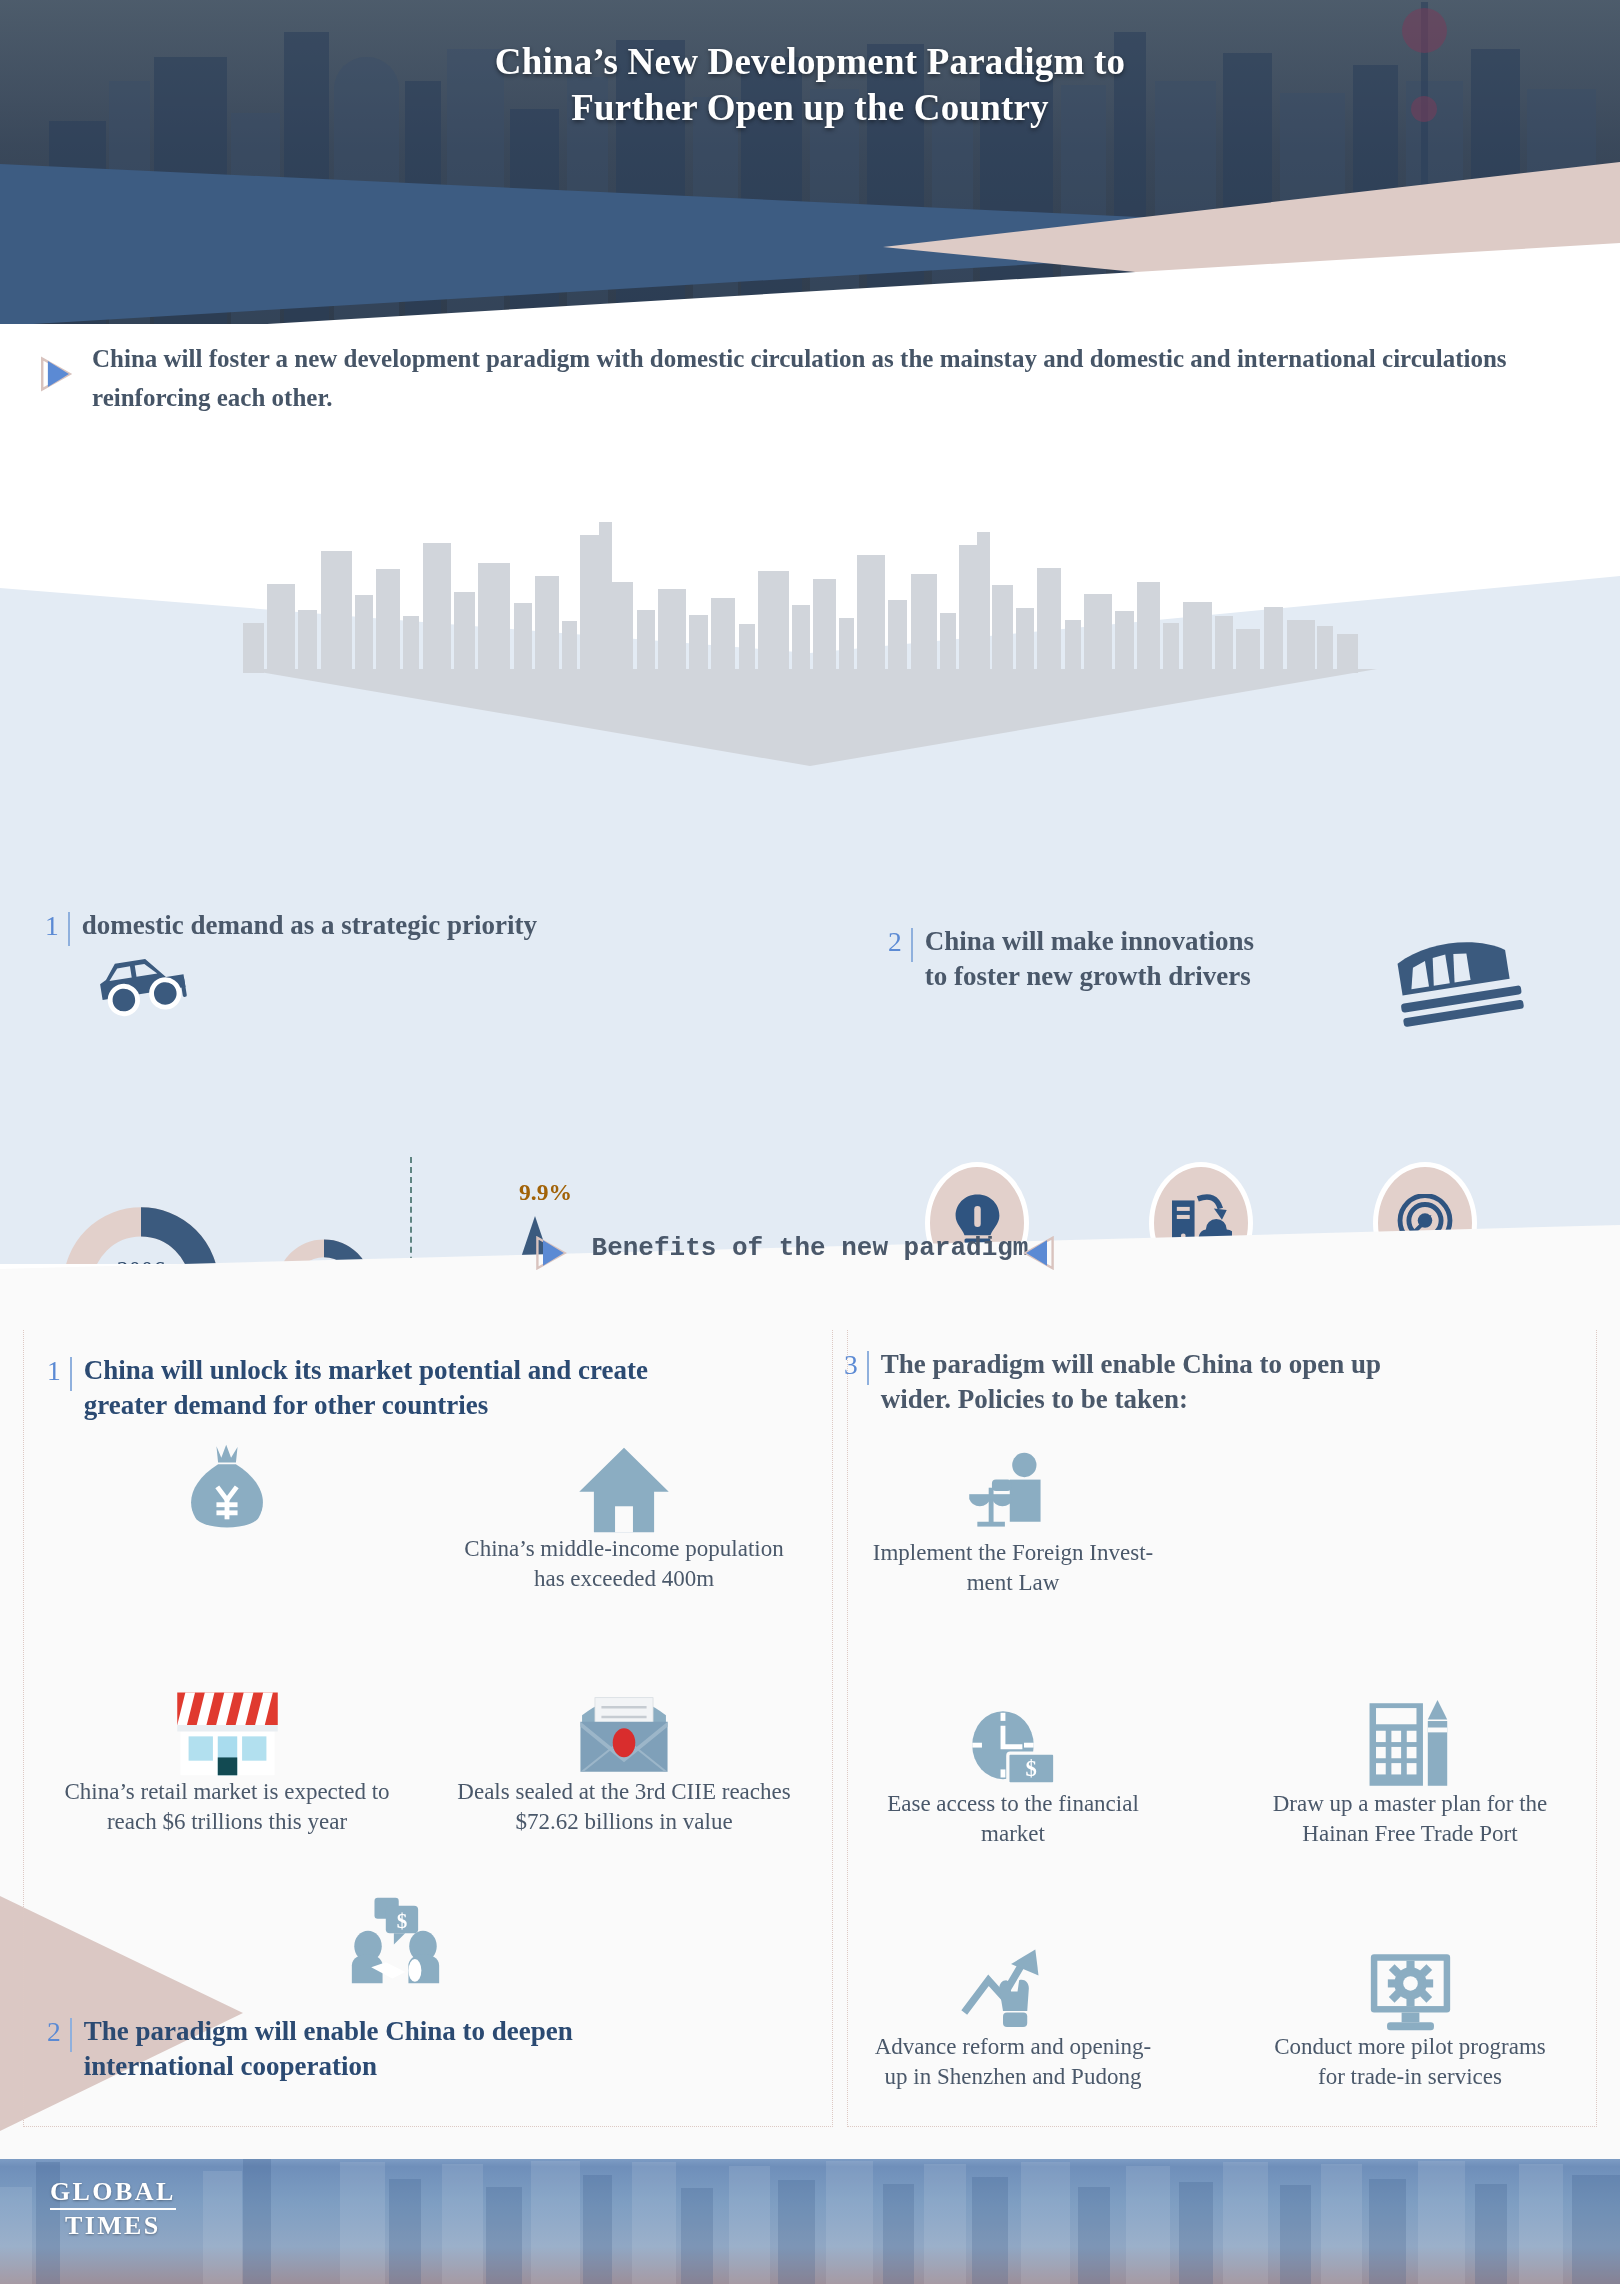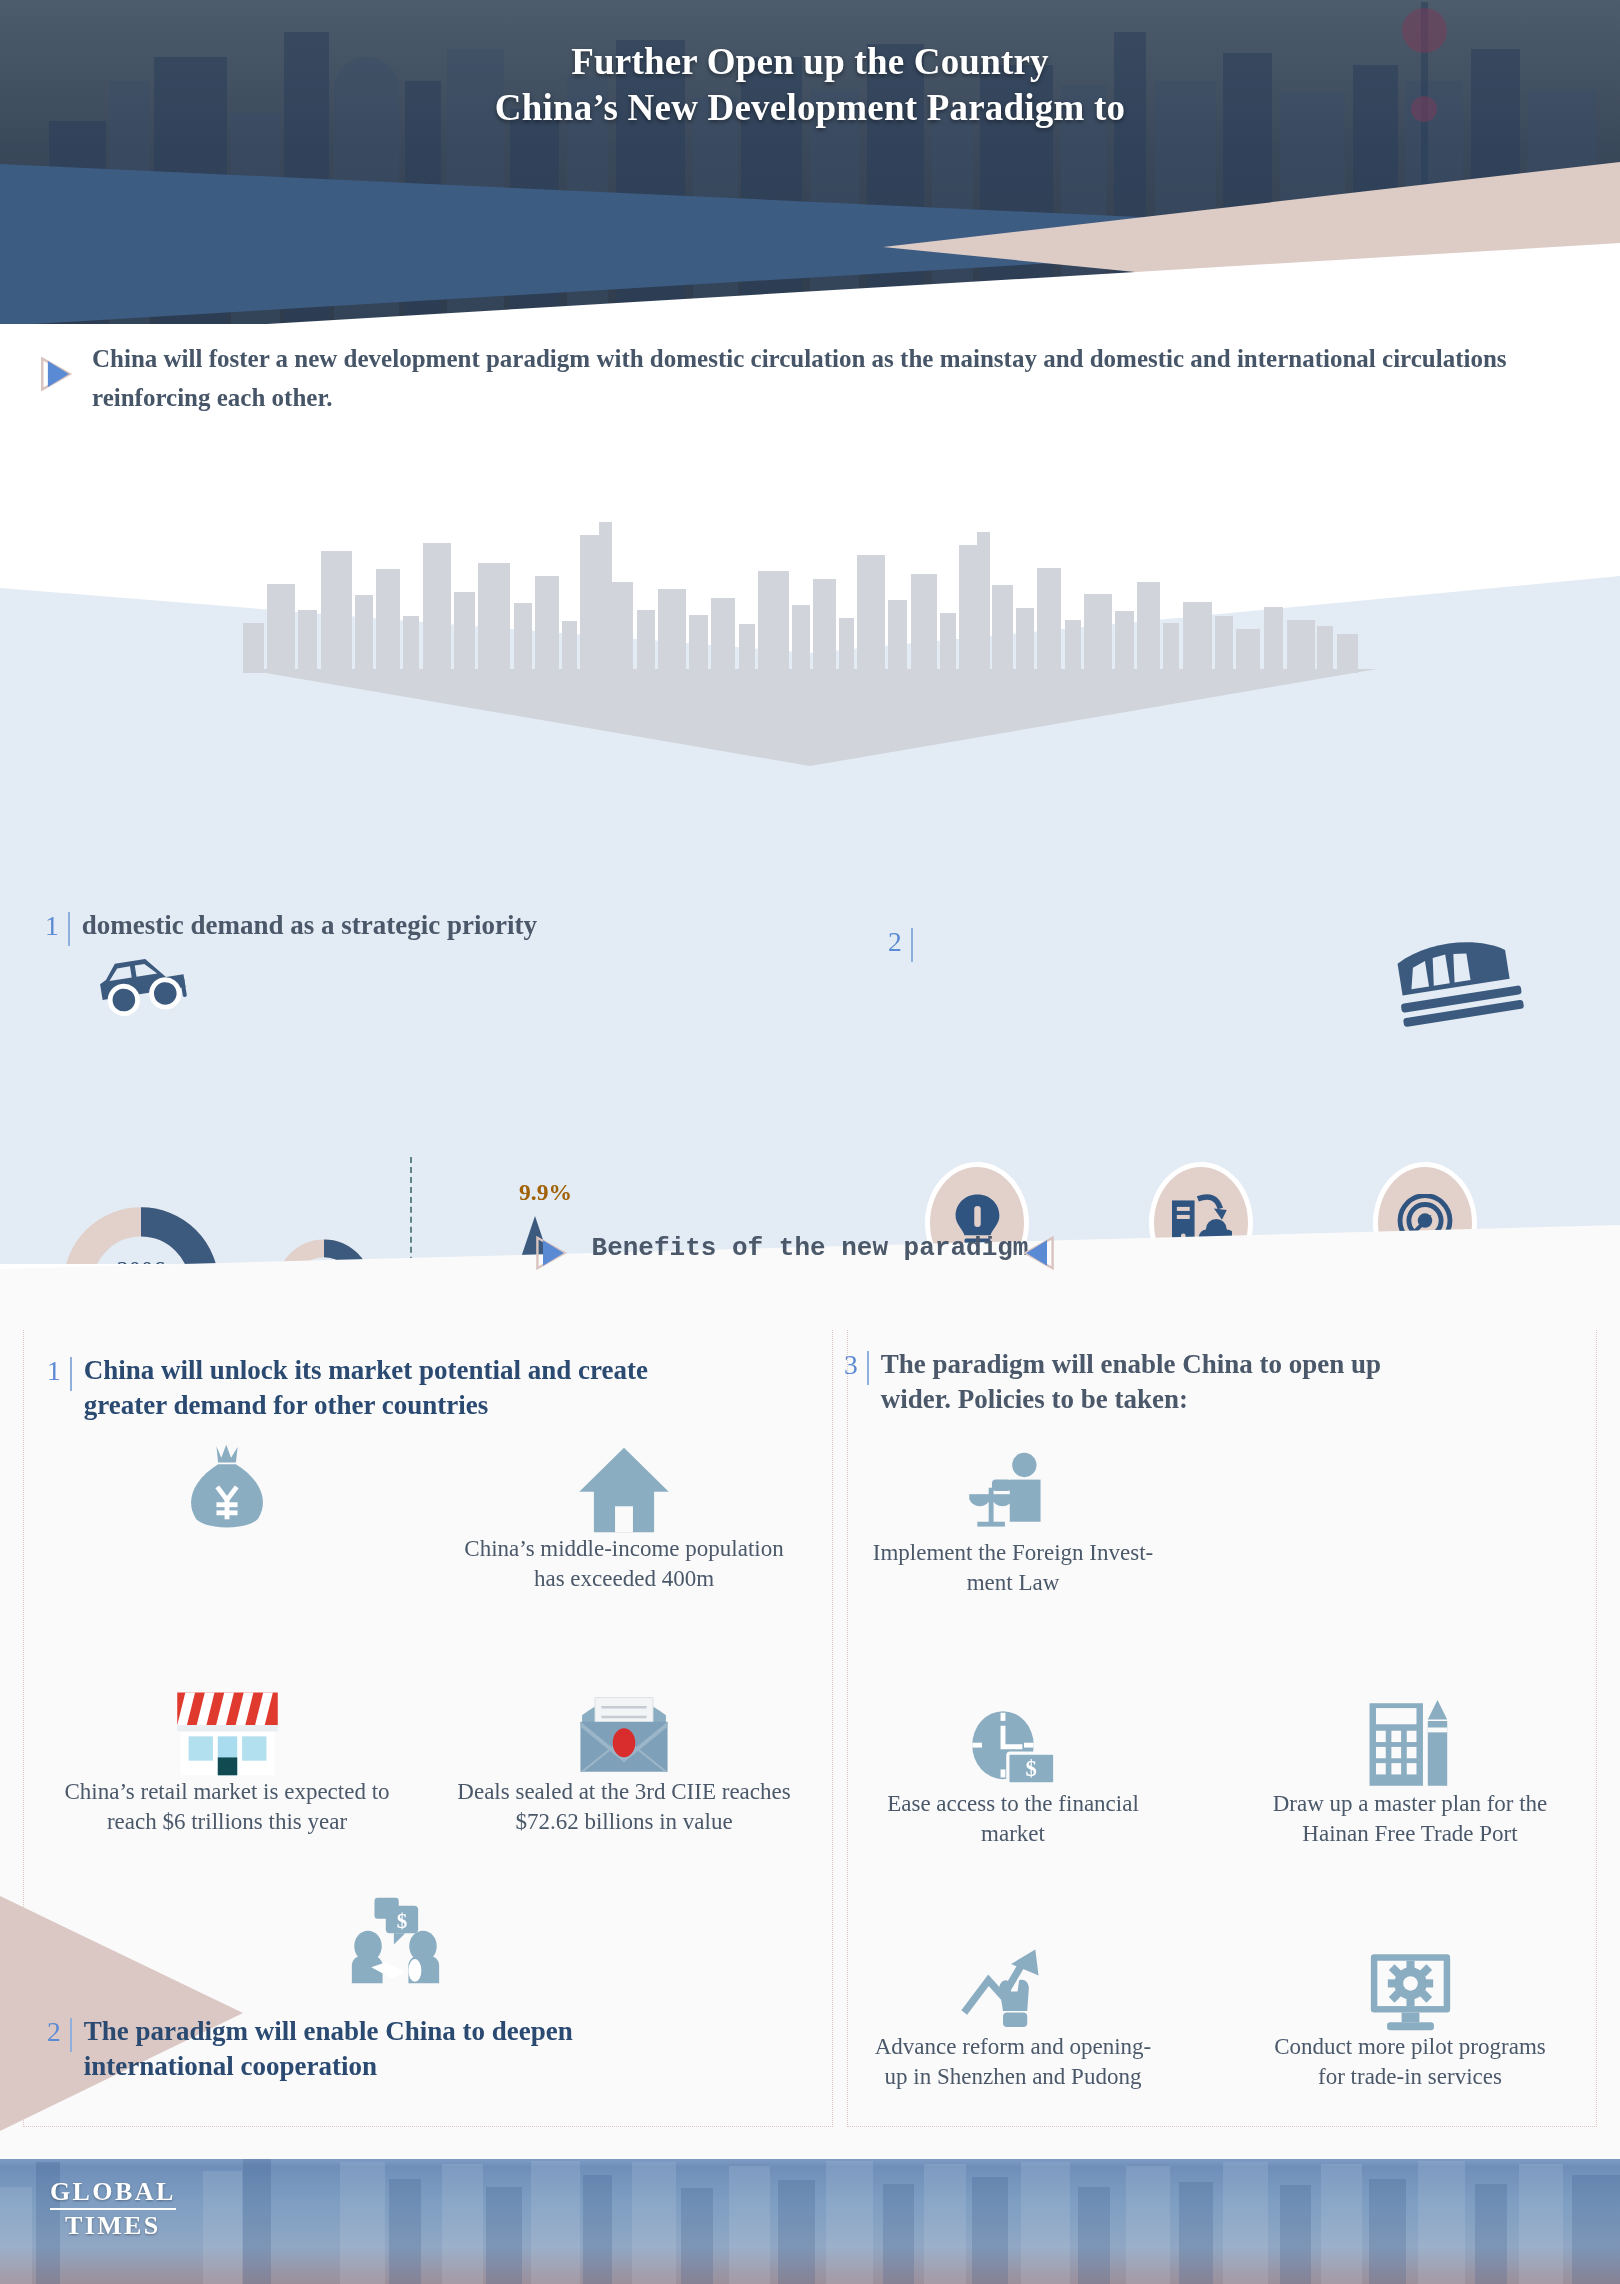--- a/index.html
+++ b/index.html
@@ -214,22 +214,22 @@
       <div class="hb" style="left:1353px;width:45px;height:259px;"></div>
       <div class="hb2" style="left:1406px;width:57px;height:243px;"></div>
       <div class="hb" style="left:1471px;width:49px;height:275px;"></div>
       <div class="hb2" style="left:1527px;width:69px;height:235px;"></div>
 
       <div class="hb" style="left:1421px;width:6.5px;height:322px;"></div>
       <div class="tower-ball" style="left:1402px;top:8px;width:45px;height:45px;"></div>
       <div class="tower-ball" style="left:1411px;top:96px;width:26px;height:26px;"></div>
     </div>
     <div class="header-title">
+      <div>China’s New Development Paradigm to</div>
       <div>Further Open up the Country</div>
-      <div>China’s New Development Paradigm to</div>
     </div>
     <div class="hdr-tri-blue"></div>
     <div class="hdr-tri-pink"></div>
     <div class="hdr-white-wedge"></div>
   </div>
 
   <div class="intro">
     <svg class="intro-arrow" viewBox="0 0 42 44">
       <polygon points="4,3 4,41 38,22" fill="none" stroke="#d9c3be" stroke-width="3"></polygon>
       <polygon points="11,6 11,38 37,22" fill="#5b8ad4"></polygon>
@@ -344,20 +344,24 @@
       <circle cx="62" cy="62" r="48" fill="none" stroke="#3b5a7e" stroke-width="22" stroke-dasharray="96.5 205.1" transform="rotate(-90 62 62)"></circle>
       <text x="62" y="58" text-anchor="middle" fill="#2f4a6b" font-family="Liberation Serif, serif" font-size="21">2019</text>
       <text x="62" y="86" text-anchor="middle" fill="#2f4a6b" font-family="Liberation Serif, serif" font-size="27" font-weight="bold">&lt;32%</text>
     </svg>
 
     <div class="tri-cap" style="left:519px; top:741px;">9.9%</div>
     <div class="tri-big" style="left:484px; top:778px;"></div>
 
     <div class="sec-head" style="left:888px; top:486px;">
       <div class="sec-num">2</div>
+      <div class="sec-title">
+        <div>China will make innovations</div>
+        <div>to foster new growth drivers</div>
+      </div>
     </div>
 
     <div class="icirc" style="left:925px; top:724px;">
       <svg width="49" height="60" viewBox="0 0 60 74">
         <path d="M30 2 C13 2 3 15 3 28 C3 38 11 44 14 52 L46 52 C49 44 57 38 57 28 C57 15 47 2 30 2 Z" fill="#2f5480"></path>
         <rect x="14" y="56" width="32" height="6" rx="2" fill="#2f5480"></rect>
         <rect x="18" y="65" width="24" height="6" rx="2" fill="#2f5480"></rect>
         <rect x="26" y="16" width="8" height="26" rx="4" fill="#e2d0cb"></rect>
       </svg>
     </div>

